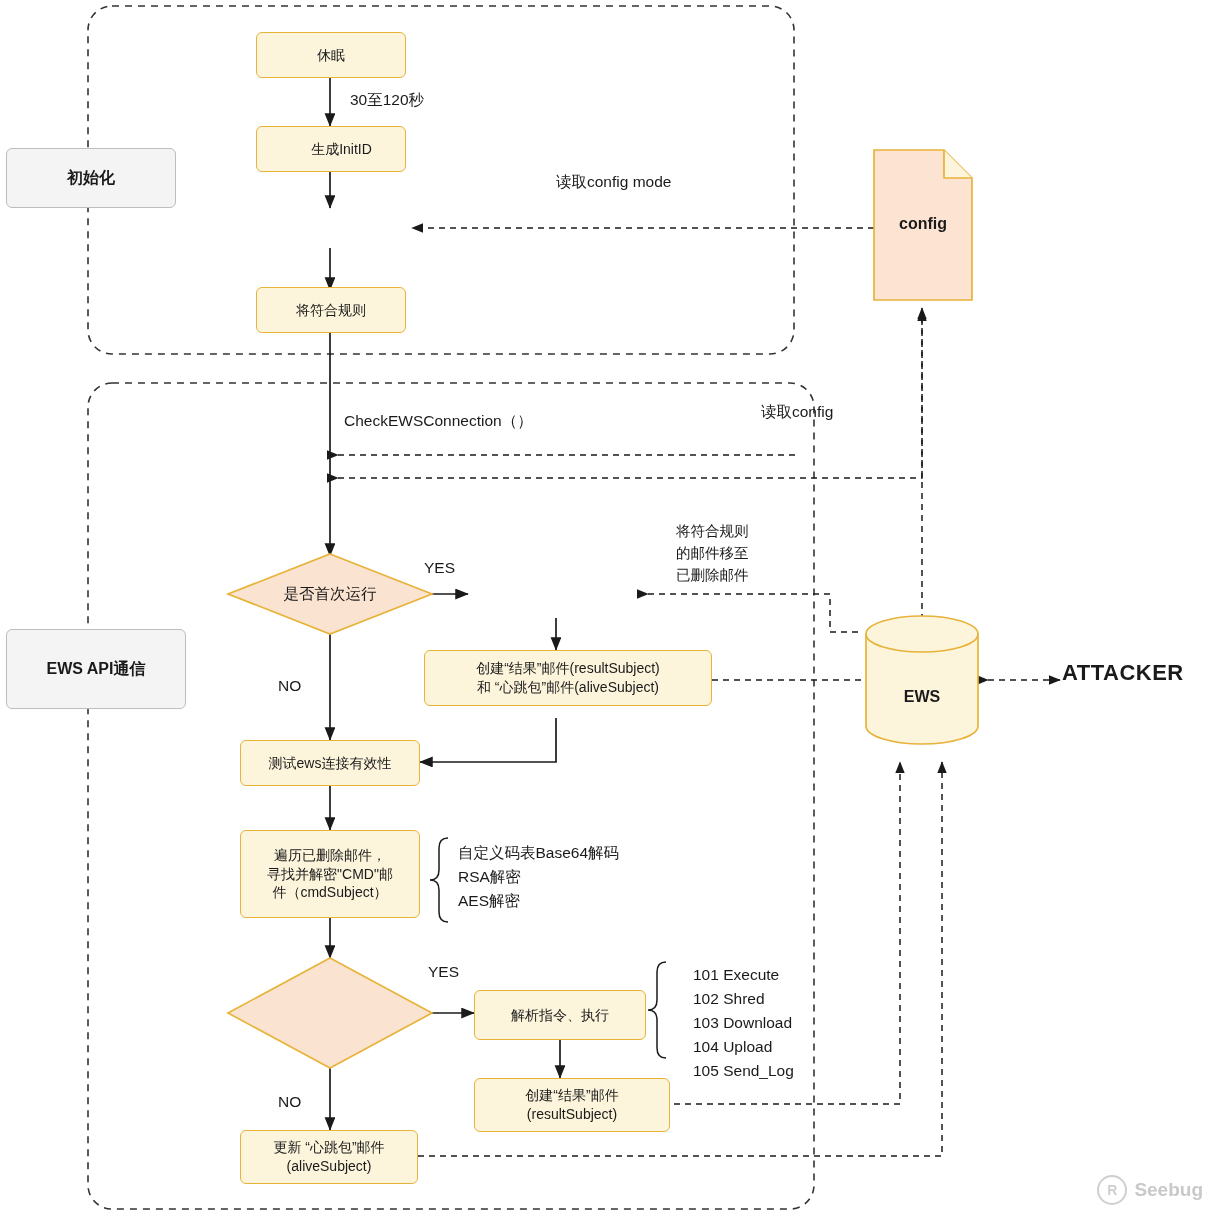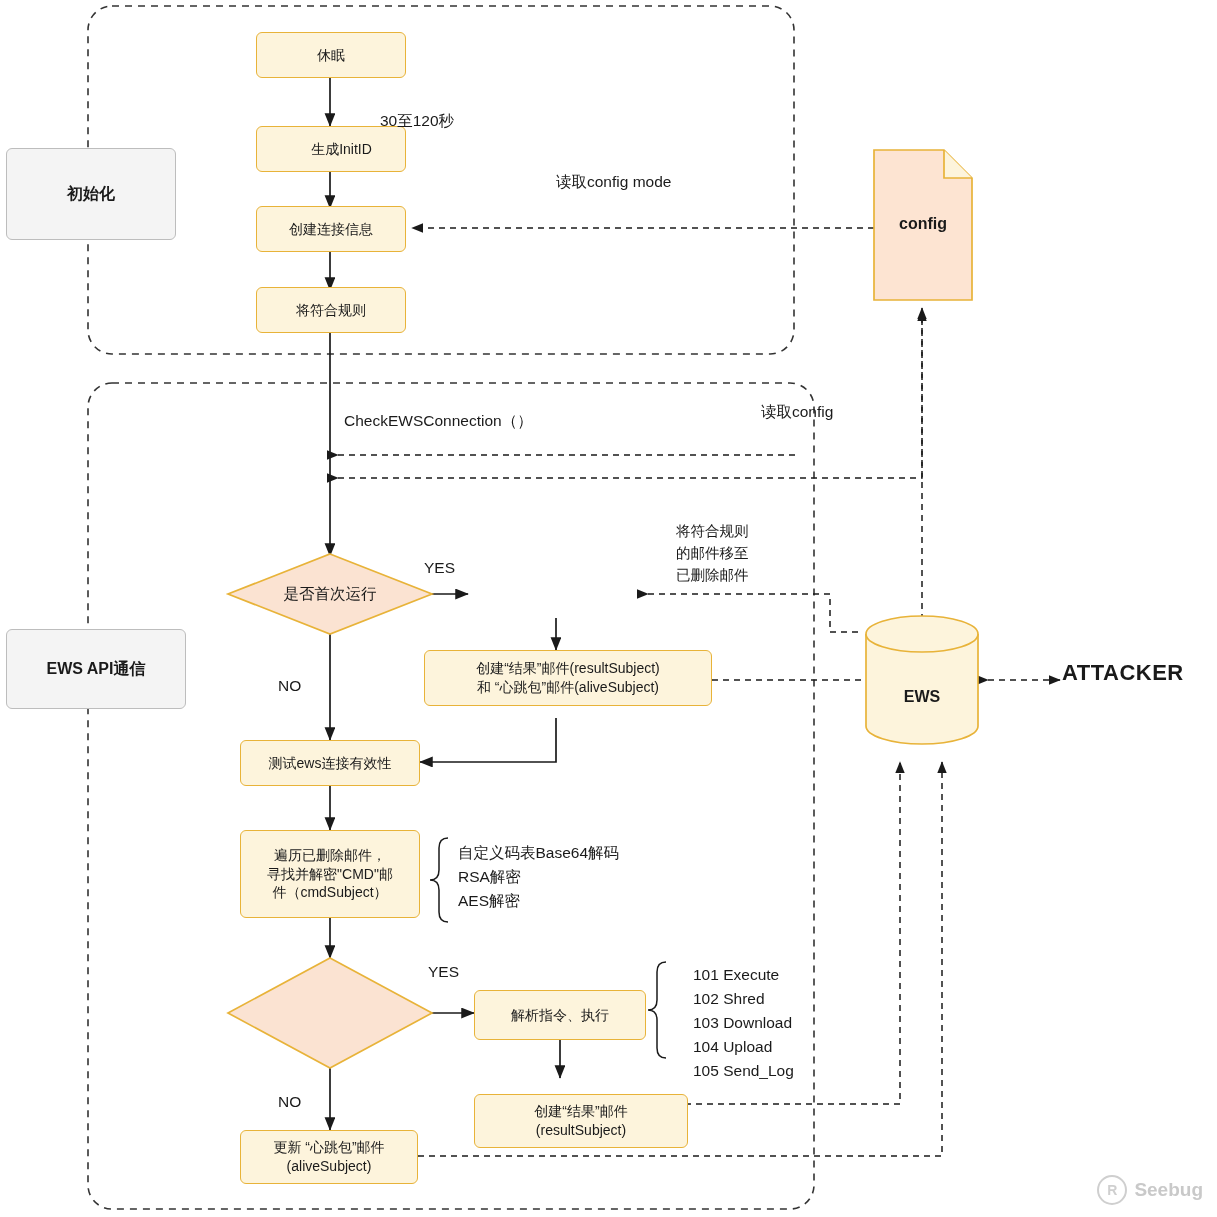--- a/index.html
+++ b/index.html
@@ -86,35 +86,32 @@
     <polygon points="330,554 432,594 330,634 228,594" fill="#fbe3d2" stroke="#e8b339" stroke-width="1.7"></polygon>
     <polygon points="330,958 432,1013 330,1068 228,1013" fill="#fbe3d2" stroke="#e8b339" stroke-width="1.7"></polygon>
 
     <path d="M 874,150 H 944 L 972,178 V 300 H 874 Z" fill="#fde4d2" stroke="#e8b339" stroke-width="1.7"></path>
     <path d="M 944,150 V 178 H 972" fill="#fdf4dc" stroke="#e8b339" stroke-width="1.7"></path>
 
     <path d="M 866,634 v 92 a 56,18 0 0 0 112,0 v -92" fill="#fdf4dc" stroke="#e8b339" stroke-width="1.7"></path>
     <ellipse cx="922" cy="634" rx="56" ry="18" fill="#fdf4dc" stroke="#e8b339" stroke-width="1.7"></ellipse>
   </svg>
 
-  <div class="node grey" style="left:6px;top:148px;width:170px;height:92px;">
+  <div class="node grey" style="left:6px;top:148px;width:170px;height:60px;">
     <span>初始化</span>
   </div>
   <div class="node grey" style="left:6px;top:629px;width:180px;height:80px;">
     <span>EWS API通信</span>
   </div>
 
   <div class="node box" style="left:256px;top:32px;width:150px;height:46px;">
     <span>休眠</span>
   </div>
   <div class="node box" style="left:256px;top:126px;width:150px;height:46px;padding-left:27px;">
     <span>生成InitID</span>
-  </div>
-  <div class="node box" style="left:256px;top:206px;width:150px;height:46px;">
-    <span>创建连接信息</span>
   </div>
   <div class="node box" style="left:256px;top:287px;width:150px;height:46px;">
     <span>将符合规则</span>
   </div>
 
   <div class="cfgtxt" style="left:874px;top:215px;width:98px;text-align:center;">config</div>
 
   <div class="diamond-wrap" style="left:228px;top:554px;width:204px;height:80px;">
     <div class="diamond-txt">是否首次运行</div>
   </div>
@@ -133,35 +130,35 @@
     <span>遍历已删除邮件，
 寻找并解密"CMD"邮
 件（cmdSubject）</span>
   </div>
 
 
   <div class="node box" style="left:474px;top:990px;width:172px;height:50px;">
     <span>解析指令、执行</span>
   </div>
 
-  <div class="node box" style="left:474px;top:1078px;width:214px;height:54px;white-space:pre-line;margin-top:16px;">
+  <div class="node box" style="left:474px;top:1078px;width:196px;height:54px;white-space:pre-line;">
     <span>创建“结果”邮件
 (resultSubject)</span>
   </div>
 
   <div class="node box" style="left:240px;top:1130px;width:178px;height:54px;white-space:pre-line;">
     <span>更新 “心跳包”邮件
 (aliveSubject)</span>
   </div>
 
   <div class="ewstxt" style="left:866px;top:688px;width:112px;text-align:center;">EWS</div>
 
   <div class="attacker" style="position:absolute;left:1062px;top:660px;">ATTACKER</div>
 
-  <div class="lbl" style="left:380px;top:90px;margin-top:21px;">30至120秒</div>
+  <div class="lbl" style="left:350px;top:90px;">30至120秒</div>
   <div class="lbl" style="left:556px;top:172px;">读取config mode</div>
   <div class="lbl" style="left:344px;top:411px;">CheckEWSConnection（）</div>
   <div class="lbl" style="left:761px;top:402px;">读取config</div>
   <div class="lbl small" style="left:676px;top:521px;line-height:1.5;">将符合规则
 的邮件移至
 已删除邮件</div>
   <div class="lbl" style="left:424px;top:558px;">YES</div>
   <div class="lbl" style="left:278px;top:676px;">NO</div>
   <div class="lbl" style="left:428px;top:962px;">YES</div>
   <div class="lbl" style="left:278px;top:1092px;">NO</div>

